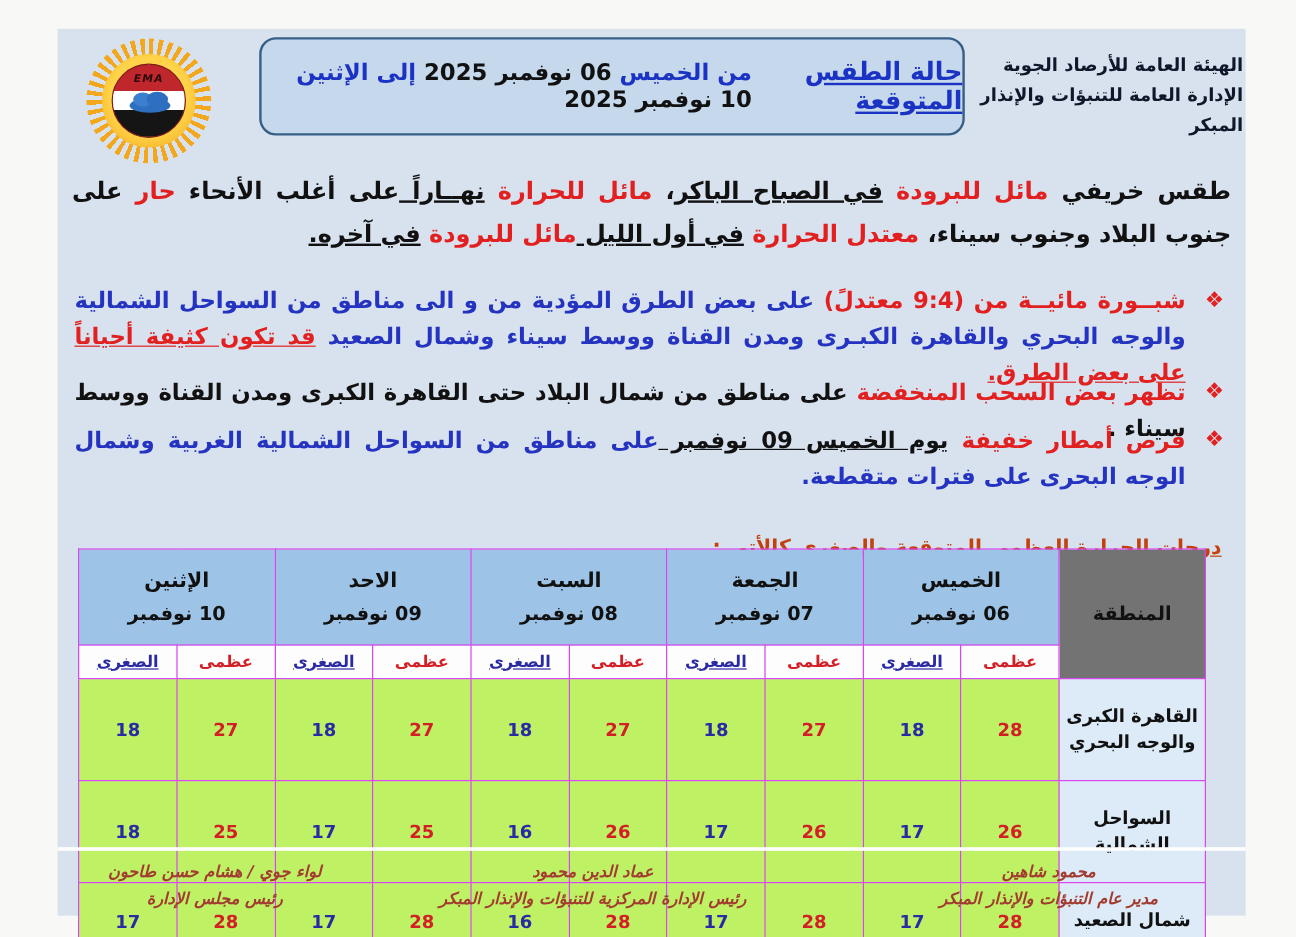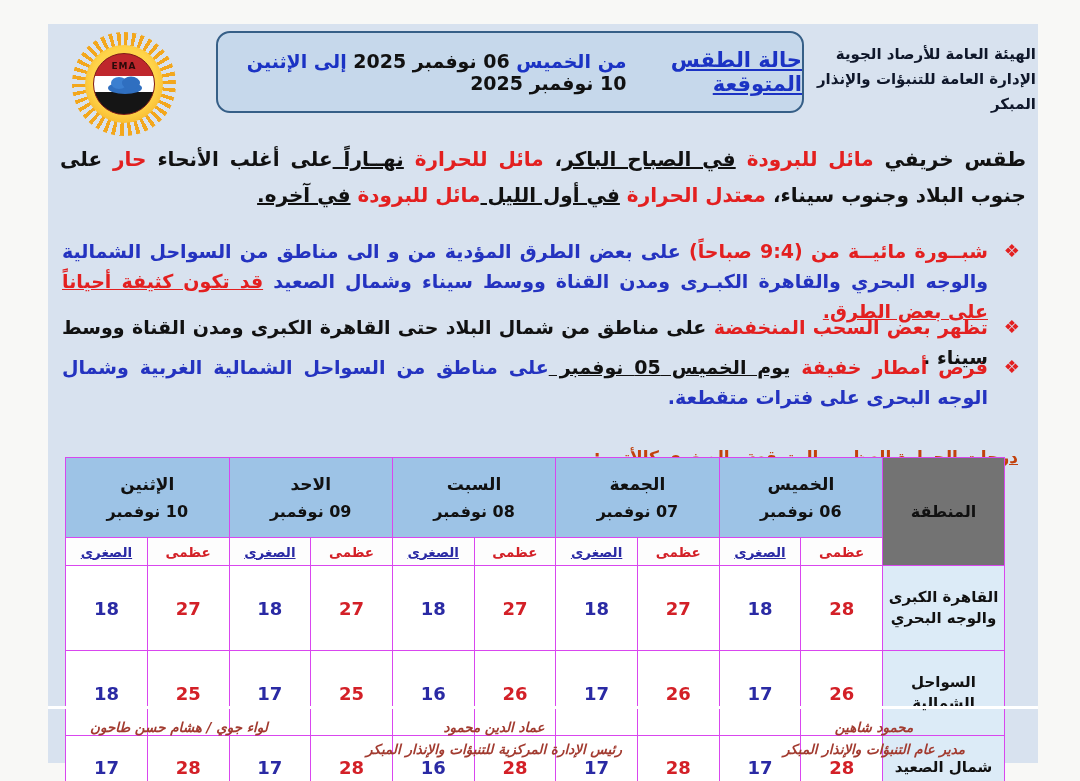--- a/index.html
+++ b/index.html
@@ -1,21 +1,21 @@
 <!DOCTYPE html>
 <html lang="ar"><head>
 <meta charset="utf-8">
 <style>
   * { margin:0; padding:0; box-sizing:border-box; }
   html,body { width:1080px; height:781px; background:#f8f8f6; font-family:"DejaVu Sans", sans-serif; overflow:hidden; }
   .canvas { position:relative; width:1080px; height:781px; }
   .page { position:absolute; left:48px; top:24px; width:990px; height:739px; background:#d8e2ef; }
 
   
-  .logo { position:absolute; left:22px; top:8px; width:110px; height:104px; }
+  .logo { position:absolute; left:22px; top:8px; width:110px; height:104px;font-style:italic; }
   .rays { position:absolute; left:2px; top:0; width:104px; height:104px; border-radius:50%;
           background:repeating-conic-gradient(#f3a71d 0deg 4.5deg, rgba(0,0,0,0) 4.5deg 9.5deg); }
   .sun-disc { position:absolute; left:15px; top:13px; width:78px; height:78px; border-radius:50%;
           background:radial-gradient(circle at 50% 45%, #ffd44a 0 55%, #f0a016 100%); }
   .emblem { position:absolute; left:23px; top:21px; width:62px; height:62px; border-radius:50%; overflow:hidden;
           background:linear-gradient(180deg, #bf272c 0 37%, #ffffff 37% 63%, #151515 63% 100%);
           border:1px solid #7e1a1a; }
   .emblem .ema { position:absolute; top:7px; width:100%; text-align:center; font-size:9px; font-weight:bold; color:#2a0a0a; letter-spacing:1px; }
   .emblem svg { position:absolute; left:10px; top:21px; }
 
@@ -45,21 +45,21 @@
           color:#c2410c; text-decoration:underline; }
   table.temps { position:absolute; left:17px; top:433px; width:940px; border-collapse:collapse;
           direction:rtl; table-layout:fixed; }
   table.temps th, table.temps td { border:1px solid #d946ef; text-align:center; vertical-align:middle; }
   col.c-region { width:122px; }
   .day-h { background:#9dc3e6; color:#111; font-size:17px; font-weight:bold; height:80px; line-height:28px; }
   .day-h .date { font-size:16px; }
   .region-h { background:#737373; color:#111; font-size:16px; font-weight:bold; }
   .sub { background:#fdfdfd; height:28px; font-size:13.5px; font-weight:bold; }
   .sub-max { color:#d32027; } .sub-min { color:#2a2aa4;text-decoration:underline; }
-  td.t { background:#ffffff; font-size:18px; font-weight:bold; height:29px; }
+  td.t { background:#bef264; font-size:15px; font-weight:bold; height:29px; }
   td.t-max { color:#d32027; } td.t-min { color:#2a2aa4; }
   td.region-c { background:#dcebf7; color:#111; font-size:15px; font-weight:bold; line-height:21px; padding:21px 4px; }
   tr.row-tall td { height:52px; }
 
   
   .footer-sep { position:absolute; left:0; right:0; top:682px; height:3px; background:#ffffff; }
   .sig { position:absolute; top:692px; direction:rtl; text-align:center; font-size:13.5px; font-weight:bold;
           color:#a23b30; line-height:22px;font-style:italic; }
   .sig-1 { right:14px;  width:300px; }
   .sig-2 { left:296px;  width:300px; }
@@ -95,29 +95,29 @@
     </div>
 
     <div class="org">
       <div>الهيئة العامة للأرصاد الجوية</div>
       <div>الإدارة العامة للتنبؤات والإنذار المبكر</div>
     </div>
 
     <div class="para"><span>طقس خريفي </span><span class="red">مائل للبرودة </span><span class="u">في الصباح الباكر</span><span>، </span><span class="red">مائل للحرارة </span><span class="u">نهــاراً </span><span>على أغلب الأنحاء </span><span class="red">حار </span><span>على جنوب البلاد وجنوب سيناء، </span><span class="red">معتدل الحرارة </span><span class="u">في أول الليل </span><span class="red">مائل للبرودة </span><span class="u">في آخره.</span></div>
 
     <div class="bullet b1">
-      <span class="marker">❖</span><span class="red">شبــورة مائيــة من (9:4 صباحاً) </span><span class="blu">على بعض الطرق المؤدية من و الى مناطق من  السواحل الشمالية والوجه البحري والقاهرة الكبـرى  ومدن القناة ووسط سيناء وشمال الصعيد </span><span class="red u">قد تكون كثيفة أحياناً على بعض الطرق.</span>
+      <span class="marker">❖</span><span class="red">شبــورة مائيــة من (9:4 معتدلً) </span><span class="blu">على بعض الطرق المؤدية من و الى مناطق من  السواحل الشمالية والوجه البحري والقاهرة الكبـرى  ومدن القناة ووسط سيناء وشمال الصعيد </span><span class="red u">قد تكون كثيفة أحياناً على بعض الطرق.</span>
     </div>
 
     <div class="bullet b2">
       <span class="marker">❖</span><span class="red">تظهر بعض السحب المنخفضة </span><span>على مناطق من شمال البلاد حتى القاهرة الكبرى ومدن القناة ووسط سيناء .</span>
     </div>
 
     <div class="bullet b3">
-      <span class="marker">❖</span><span class="red">فرص أمطار خفيفة </span><span class="u">يوم الخميس 05 نوفمبر </span><span class="blu">على مناطق من السواحل الشمالية الغربية وشمال الوجه البحرى على فترات متقطعة.</span>
+      <span class="marker">❖</span><span class="red">فرص أمطار خفيفة </span><span class="u">يوم الخميس 09 نوفمبر </span><span class="blu">على مناطق من السواحل الشمالية الغربية وشمال الوجه البحرى على فترات متقطعة.</span>
     </div>
 
     <div class="caption">درجات الحرارة العظمى المتوقعة والصغرى كالأتى :</div>
 
     <table class="temps">
       <colgroup>
         <col class="c-region">
           <col>
           <col>
           <col>
@@ -224,16 +224,17 @@
     <div class="sig sig-2">
       <div>عماد الدين محمود</div>
       <div>رئيس الإدارة المركزية للتنبؤات والإنذار المبكر</div>
     </div>
     <div class="sig sig-1">
       <div>محمود شاهين</div>
       <div>مدير عام التنبؤات والإنذار المبكر</div>
     </div>
     <div class="sig sig-3">
       <div>لواء جوي / هشام حسن طاحون</div>
+      <div>رئيس مجلس الإدارة</div>
     </div>
 
   </div>
 </div>
 
 </body></html>

